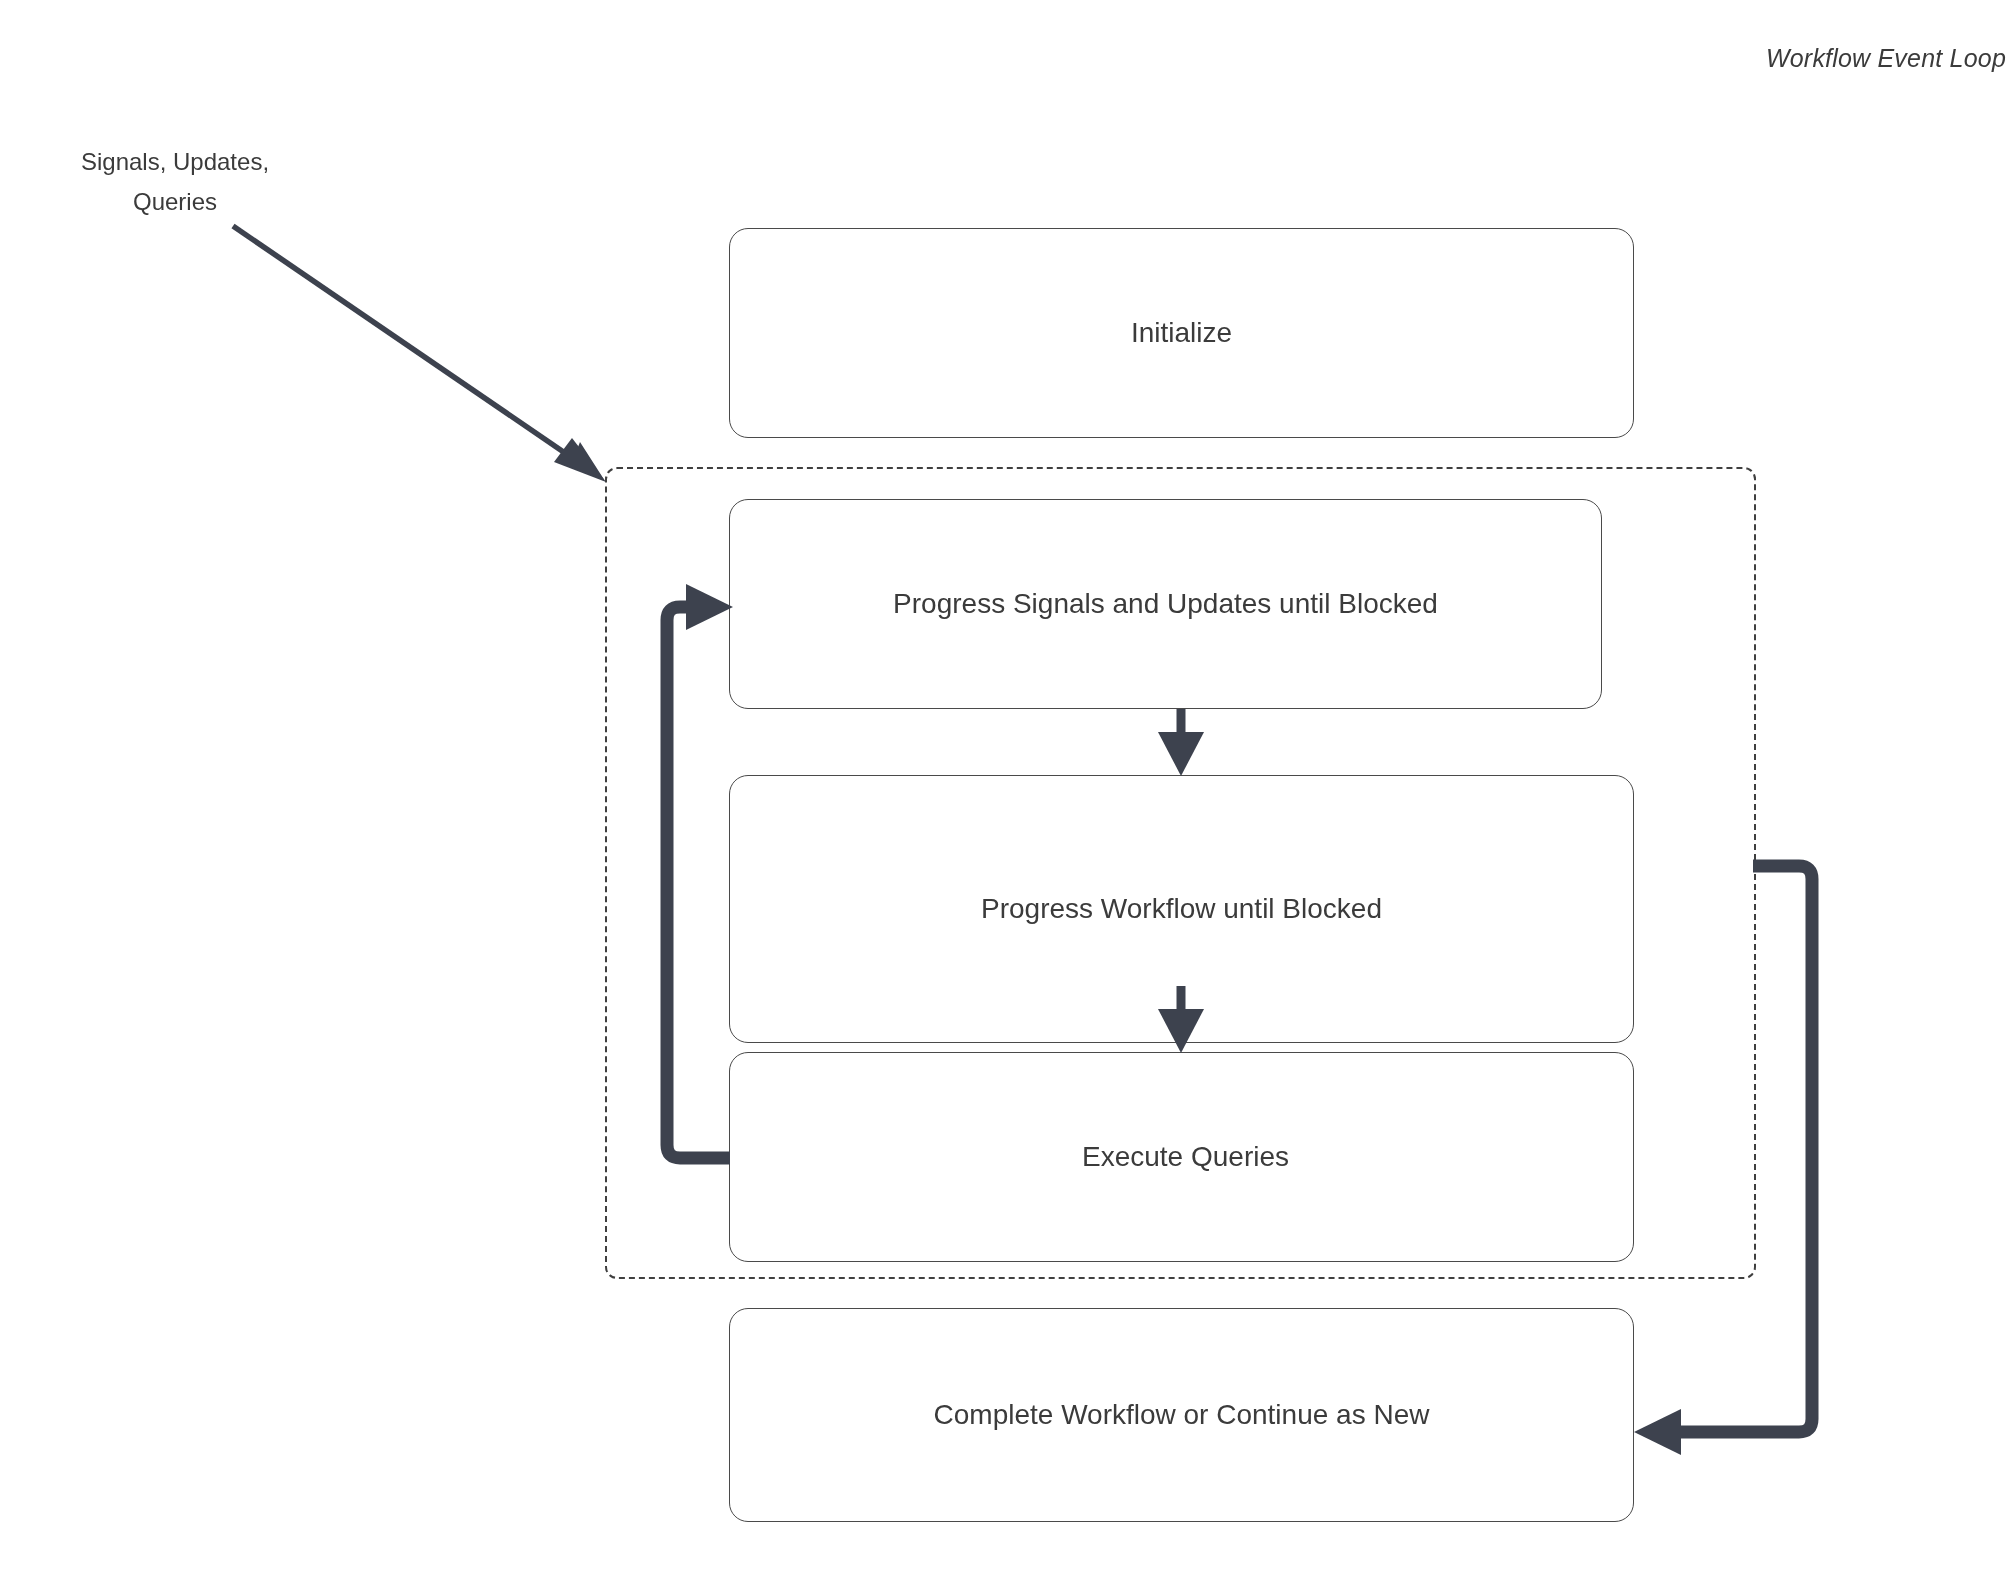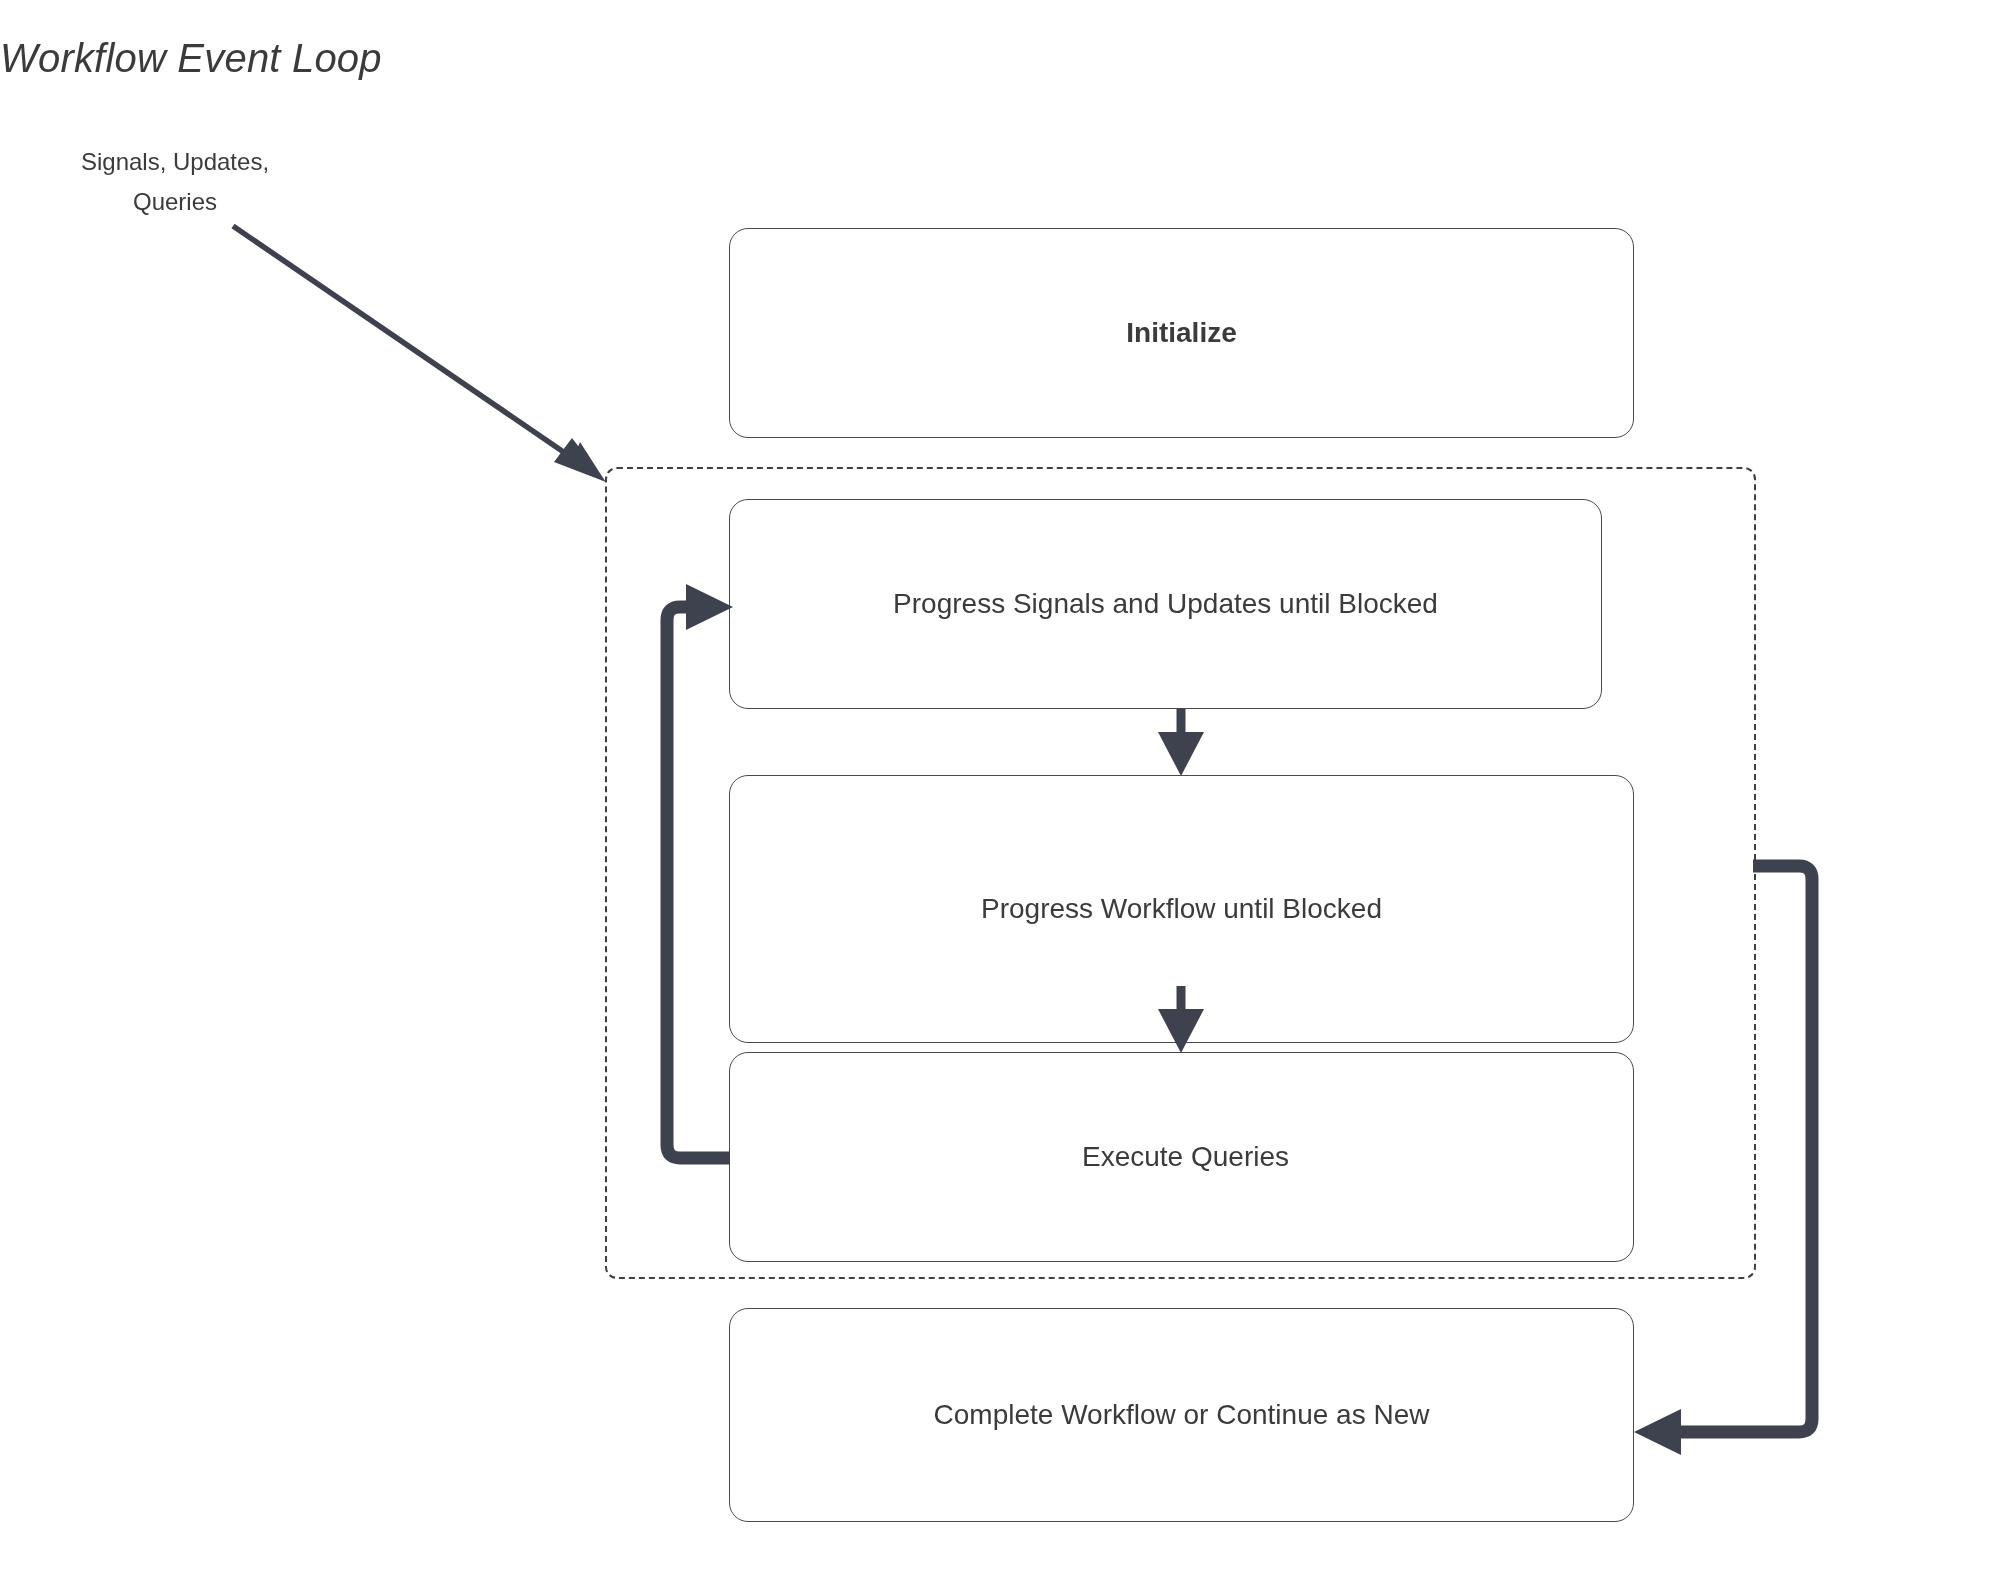--- a/index.html
+++ b/index.html
@@ -20,23 +20,23 @@
     width: 2006px;
     height: 1576px;
     background: #ffffff;
   }
   
   .diagram-title {
     position: absolute;
     left: 0;
     top: 38px;
     width: 2006px;
-    text-align: left;
+    text-align: right;
     font-style: italic;
-    font-size: 40px;
+    font-size: 25px;
     line-height: 40px;
     color: #3b3b3b;
     letter-spacing: 0.2px;
   }
   
   .ext-label {
     position: absolute;
     left: 20px;
     top: 142px;
     width: 310px;
@@ -57,21 +57,21 @@
     align-items: center;
     justify-content: center;
   }
   .node .node-label {
     font-size: 28px;
     line-height: 36px;
     color: #3b3b3b;
     text-align: center;
     padding: 0 24px;
   }
-  #node-initialize      { left: 729px;  top: 228px;  width: 905px; height: 210px; font-weight: bold; }
+  #node-initialize      { left: 729px;  top: 228px;  width: 905px; height: 210px; }
   #node-progress-signals{ left: 729px;  top: 499px;  width: 873px; height: 210px; }
   #node-progress-workflow{left: 729px;  top: 775px;  width: 905px; height: 268px; }
   #node-execute-queries { left: 729px;  top: 1052px; width: 905px; height: 210px; padding-left: 8px; }
   #node-complete        { left: 729px;  top: 1308px; width: 905px; height: 214px; }
 
   
   #loop-container {
     position: absolute;
     left: 605px;
     top: 467px;

